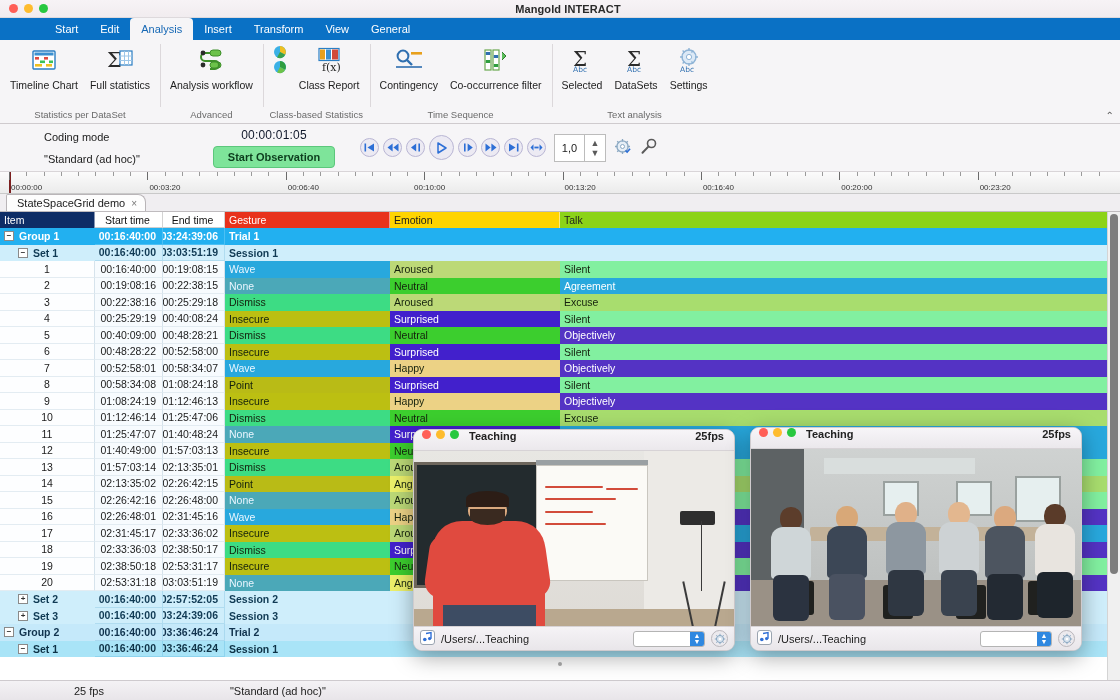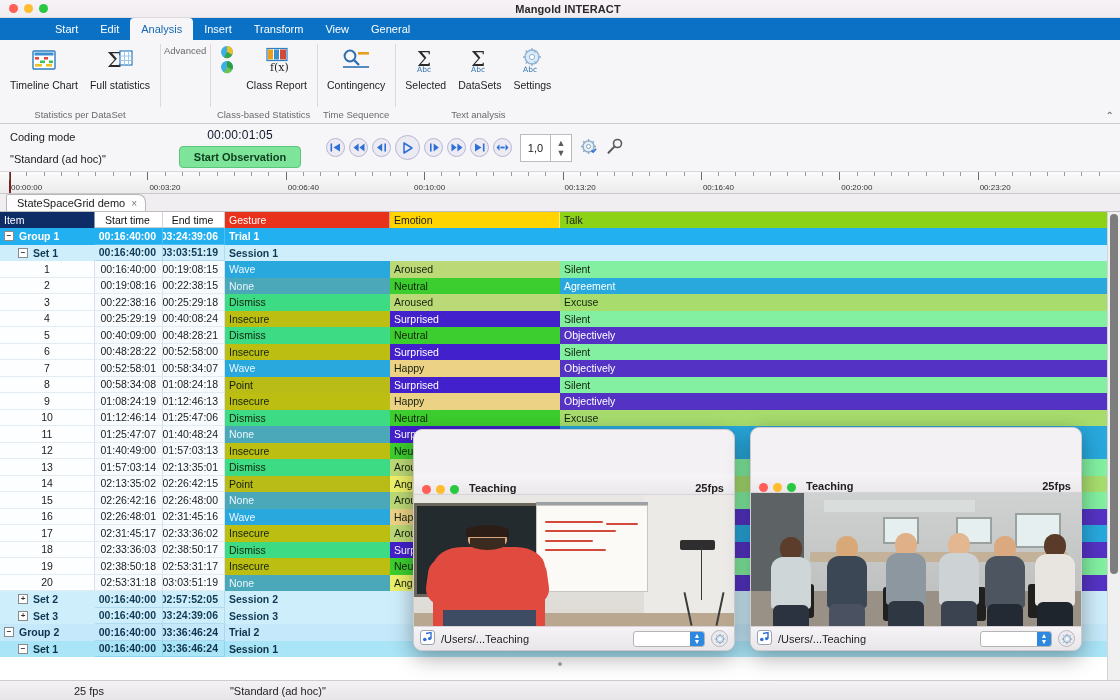--- a/index.html
+++ b/index.html
@@ -53,21 +53,21 @@
            min-width:46px; padding:0 6px; cursor:default; }
   .ricon { height:34px; display:flex; align-items:center; justify-content:center; }
   .rlabel { font-size:10.5px; color:#1d1d1d; margin-top:2px; white-space:nowrap; }
   .gname { text-align:center; font-size:9.5px; color:#6a6a6a; padding:2px 0 3px; }
   .ribbon-collapse {
     position:absolute; right:6px; bottom:2px; font-size:10px; color:#555;
   }
 
   
   .codingbar { flex:0 0 48px; background:#f6f5f7; display:flex; align-items:center;
-               position:relative; border-bottom:1px solid #d9d5d8; }
+               position:relative; border-bottom:1px solid #d9d5d8;padding-left:34px; }
   .cm-block { padding-left:10px; width:160px; }
   .cm-l1 { font-size:11px; color:#1b1b1b; }
   .cm-l2 { font-size:11px; color:#1b1b1b; margin-top:10px; }
   .tc-block { width:160px; display:flex; flex-direction:column; align-items:center; }
   .tc-time { font-size:12px; color:#0f172a; letter-spacing:.2px; }
   .startobs {
     margin-top:4px; background:#7ee49a; border:1px solid #5cc77c; border-radius:4px;
     color:#0c3d1d; font-weight:bold; font-size:11px; padding:4px 14px; cursor:pointer;
   }
   .transport { display:flex; align-items:center; gap:4px; margin-left:6px; }
@@ -148,22 +148,22 @@
   .vthumb { position:absolute; left:2px; right:2px; top:2px; height:360px;
             background:#7d7d7d; border-radius:5px; }
 
   
   .vidwin {
     position:absolute; border-radius:9px; background:#f3f1f4;
     box-shadow:0 6px 22px rgba(0,0,0,.35); overflow:hidden;
     border:1px solid #cfcbce; display:flex; flex-direction:column;
   }
   .vw-title { height:21px; background:linear-gradient(#f7f5f8,#ebe8ec); display:flex;
-              align-items:flex-end; position:relative; flex:0 0 21px;
-              border-bottom:1px solid #d7d3d6;margin-top:44px; }
+              align-items:flex-start; position:relative; flex:0 0 21px;
+              border-bottom:1px solid #d7d3d6; }
   .vw-traffic { display:flex; gap:5px; padding-left:8px; }
   .vw-tl { width:9px; height:9px; border-radius:50%; }
   .vw-name { font-size:11px; font-weight:bold; color:#222; margin-left:10px; }
   .vw-fps { position:absolute; right:10px; font-size:11px; font-weight:bold; color:#222; }
   .vw-video { flex:1 1 auto; position:relative; overflow:hidden; background:#7a7e82; }
   .vw-foot { flex:0 0 24px; background:linear-gradient(#f5f3f6,#e9e6ea);
              display:flex; align-items:center; padding:0 6px; gap:6px;
              border-top:1px solid #d7d3d6; }
   .vw-path { font-size:11px; color:#1d1d1d; flex:1 1 auto; }
   .vw-combo { width:72px; height:16px; background:#fff; border:1px solid #b4b4b4;
@@ -272,20 +272,34 @@
               <path d="M14 9h12M14 13.5h12M18.5 4v14M22.5 4v14" stroke="#9dc6e8" stroke-width="1"></path>
             </svg>
           </span>
           <span class="rlabel">Full statistics</span>
         </div>
       </div>
       <div class="gname">Statistics per DataSet</div>
     </div>
 
     <div class="rgroup">
+      <div class="ritems">
+        <div class="ritem">
+          <span class="ricon">
+            <svg width="28" height="26" viewBox="0 0 28 26">
+              <rect x="13" y="3" width="11" height="6" rx="3" fill="#6cc24a" stroke="#3e8f2a" stroke-width="1"></rect>
+              <rect x="13" y="15" width="11" height="6" rx="3" fill="#6cc24a" stroke="#3e8f2a" stroke-width="1"></rect>
+              <path d="M13 6H8a4 4 0 0 0 0 8h10a4 4 0 0 1 0 8h-5" fill="none" stroke="#3e8f2a" stroke-width="2"></path>
+              <circle cx="6" cy="6" r="2.4" fill="#2b2b2b"></circle>
+              <circle cx="6" cy="18" r="2.4" fill="#2b2b2b"></circle>
+            </svg>
+          </span>
+          <span class="rlabel">Analysis workflow</span>
+        </div>
+      </div>
       <div class="gname">Advanced</div>
     </div>
 
     <div class="rgroup">
       <div class="ritems">
         <div class="ritem" style="min-width:26px;padding:0 2px">
           <span class="ricon" style="flex-direction:column;gap:1px">
             <svg width="14" height="30" viewBox="0 0 14 30">
               <circle cx="7" cy="7" r="6" fill="#3ab0e5"></circle>
                 <path d="M7 7 L7 1 A6 6 0 0 1 12.2 9.8Z" fill="#f0c020"></path>
@@ -318,20 +332,34 @@
         <div class="ritem">
           <span class="ricon">
             <svg width="30" height="24" viewBox="0 0 30 24">
               <circle cx="9" cy="8" r="5.4" fill="none" stroke="#2f6fb0" stroke-width="2"></circle>
               <path d="M13 12l5 5" stroke="#2f6fb0" stroke-width="2.4"></path>
               <rect x="17" y="4" width="11" height="2.6" fill="#e8a01c"></rect>
               <path d="M2 19h26" stroke="#2f6fb0" stroke-width="1.6"></path>
             </svg>
           </span>
           <span class="rlabel">Contingency</span>
+        </div>
+        <div class="ritem">
+          <span class="ricon">
+            <svg width="28" height="24" viewBox="0 0 28 24">
+              <rect x="3" y="2" width="6" height="20" fill="#fff" stroke="#6aa84f" stroke-width="1.2"></rect>
+              <rect x="11" y="2" width="6" height="20" fill="#fff" stroke="#6aa84f" stroke-width="1.2"></rect>
+              <rect x="3.8" y="4" width="4.4" height="3" fill="#2f6fb0"></rect>
+              <rect x="3.8" y="12" width="4.4" height="3" fill="#2f9e3f"></rect>
+              <rect x="11.8" y="7" width="4.4" height="3" fill="#2f6fb0"></rect>
+              <rect x="11.8" y="16" width="4.4" height="3" fill="#2f9e3f"></rect>
+              <path d="M20 4l4 4-4 4" fill="#5bbf5b" stroke="#2f7a2f" stroke-width="1"></path>
+            </svg>
+          </span>
+          <span class="rlabel">Co-occurrence filter</span>
         </div>
       </div>
       <div class="gname">Time Sequence</div>
     </div>
 
 
     <div class="rgroup">
       <div class="ritems">
         <div class="ritem">
           <span class="ricon">

